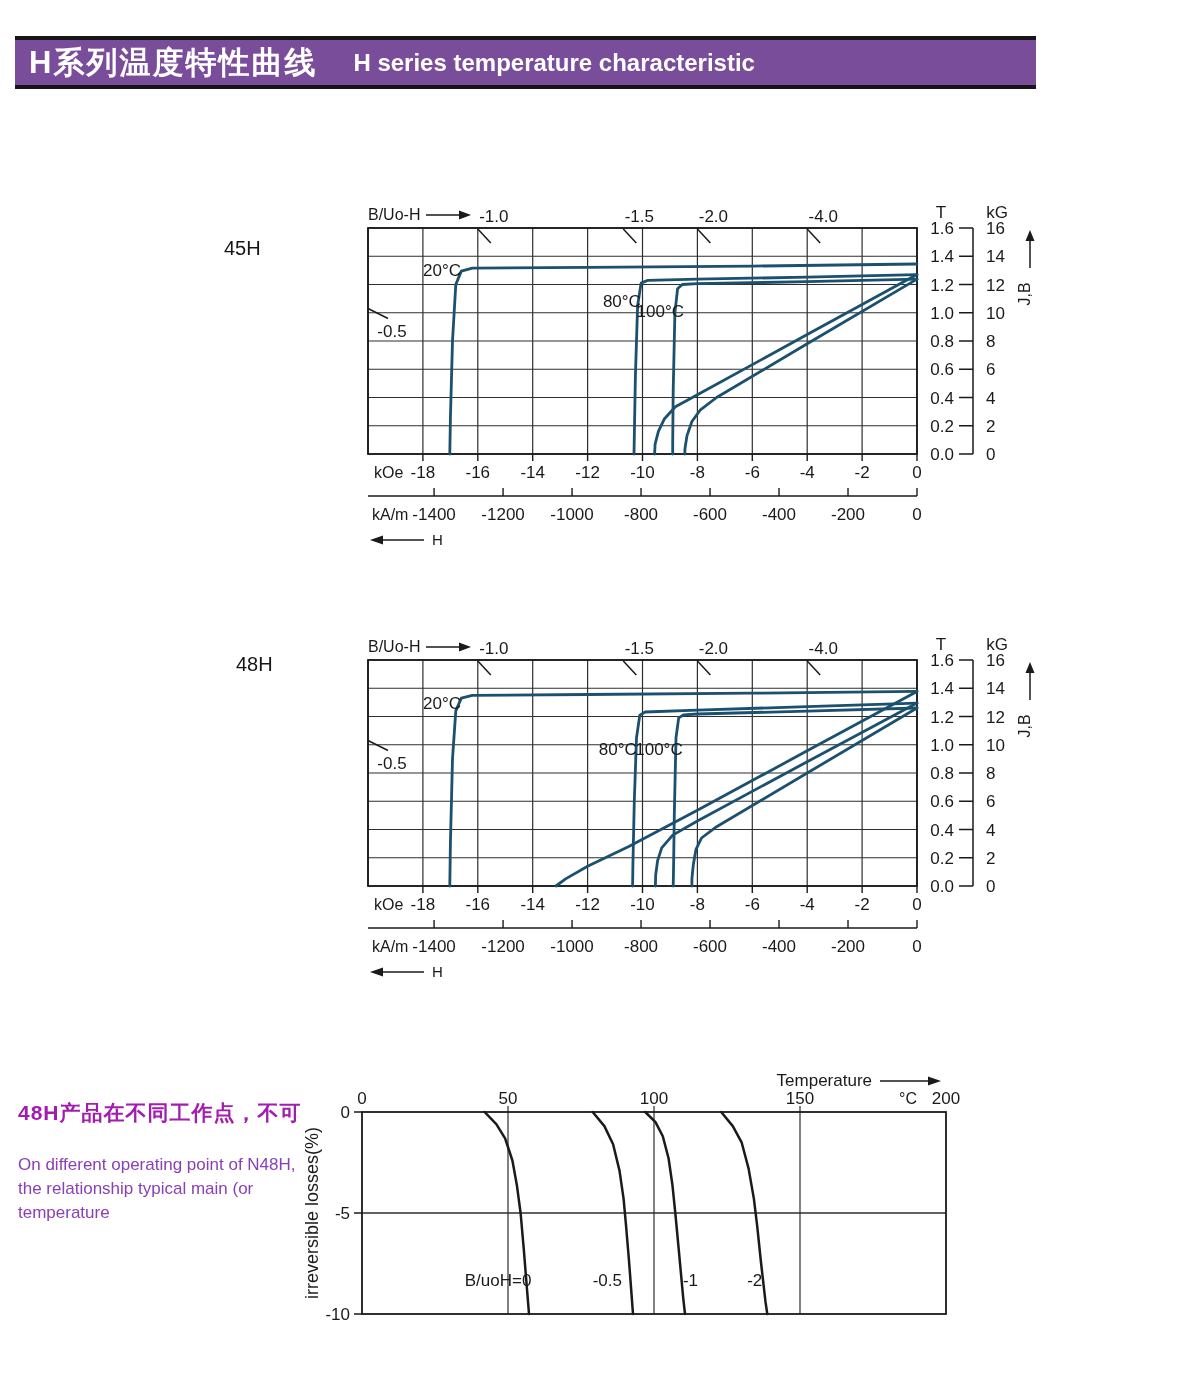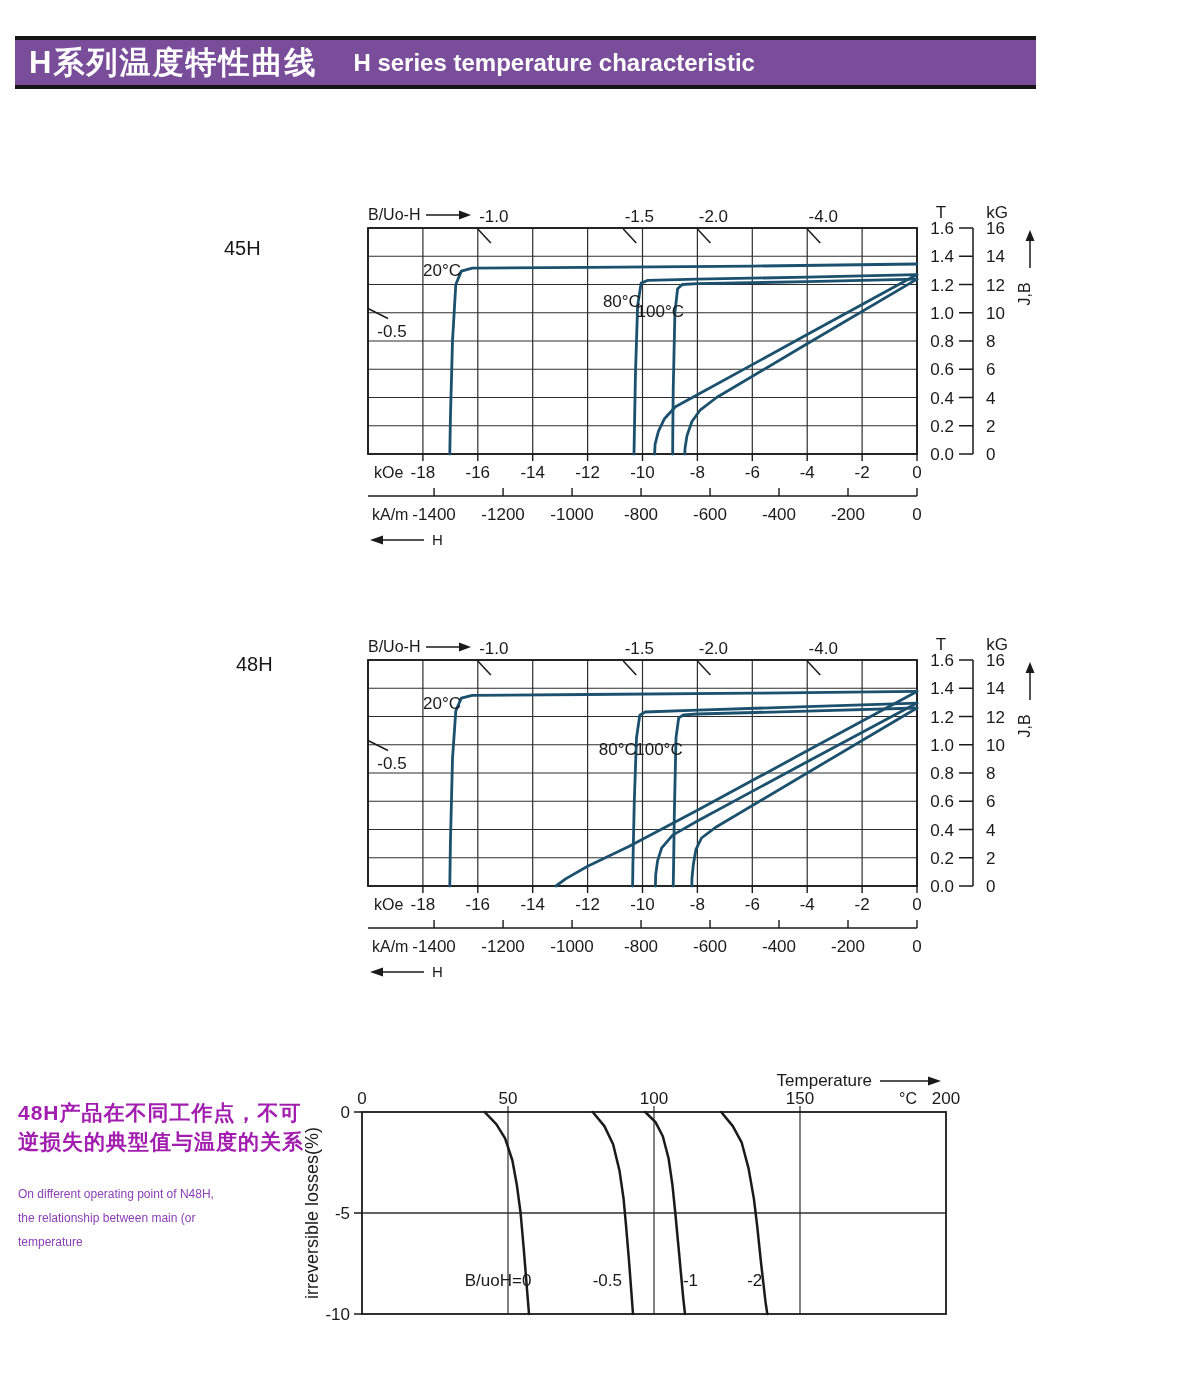--- a/index.html
+++ b/index.html
@@ -11,21 +11,21 @@
           border-top:4px solid #161616;border-bottom:4px solid #161616;box-sizing:border-box;
           display:flex;align-items:center;color:#ffffff;}
   .banner .zh{font-size:31px;font-weight:bold;margin-left:14px;letter-spacing:2px;white-space:nowrap;}
   .banner .en{font-size:24px;font-weight:bold;margin-left:36px;white-space:nowrap;text-align:right;}
   .grade{position:absolute;font-size:20px;color:#161616;}
   .grade1{left:224px;top:225px;margin-top:12px;}
   .grade2{left:236px;top:653px;}
   .note{position:absolute;left:18px;top:1098px;width:290px;}
   .note-zh div{font-size:21px;font-weight:bold;color:#a21caf;line-height:29px;letter-spacing:1px;white-space:nowrap;}
   .note-en{margin-top:26px;}
-  .note-en div{font-size:12px;color:#8a3fb5;line-height:24px;white-space:nowrap;}
+  .note-en div{font-size:17px;color:#8a3fb5;line-height:24px;white-space:nowrap;}
 </style>
 </head>
 <body>
 
 <div class="page">
   <svg id="canvas" width="1200" height="1383" viewBox="0 0 1200 1383">
       <line x1="368" y1="228" x2="368" y2="454" stroke="#2e2e2e" stroke-width="1.2"></line>
       <line x1="422.9" y1="228" x2="422.9" y2="454" stroke="#2e2e2e" stroke-width="1.2"></line>
       <line x1="477.8" y1="228" x2="477.8" y2="454" stroke="#2e2e2e" stroke-width="1.2"></line>
       <line x1="532.7" y1="228" x2="532.7" y2="454" stroke="#2e2e2e" stroke-width="1.2"></line>
@@ -295,21 +295,20 @@
     <span class="zh">H系列温度特性曲线</span>
     <span class="en">H  series temperature characteristic</span>
   </div>
 
   <div class="grade grade1">45H</div>
   <div class="grade grade2">48H</div>
 
   <div class="note">
     <div class="note-zh">
       <div>48H产品在不同工作点，不可</div>
-      <div>逆损失的典型值与温度的关系</div>
     </div>
     <div class="note-en">
       <div>On different operating point of N48H,</div>
-      <div>the relationship between main (or</div>
+      <div>the relationship typical main (or</div>
       <div>temperature</div>
     </div>
   </div>
 </div>
 
 </body></html>

